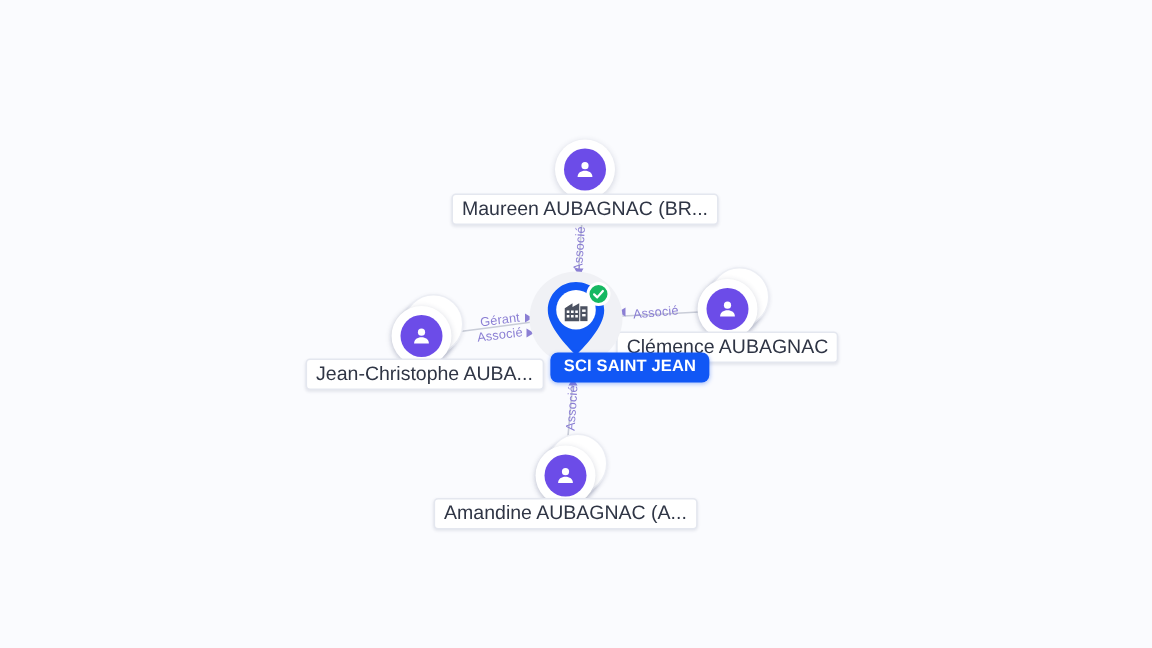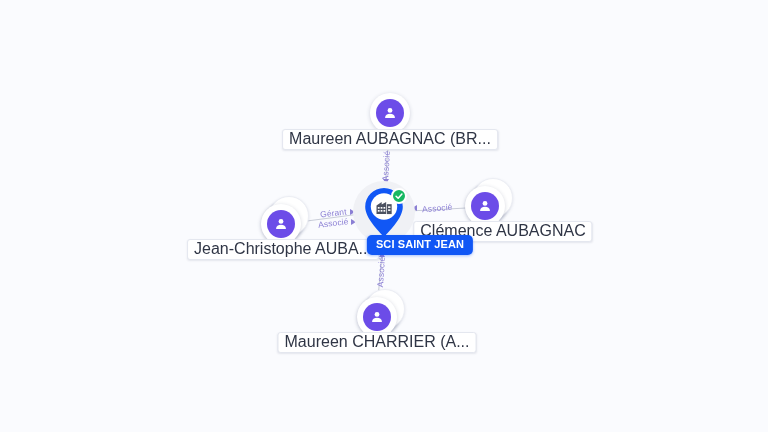--- a/index.html
+++ b/index.html
@@ -72,21 +72,21 @@
   .avatar-circle svg { display: block; }
 
   
   .node-label {
     position: absolute;
     transform: translate(-50%, 0);
     background: #ffffff;
     border: 1px solid #e4e7ef;
     border-radius: 3px;
     padding: 3px 6px 4px 6px;
-    font-size: 16px;
+    font-size: 13px;
     line-height: 12px;
     color: #2f3545;
     white-space: nowrap;
     box-shadow: 0 1px 2px rgba(40,50,90,0.10);
   }
 
   
   #node-center { position: absolute; }
   .center-halo {
     position: absolute;
@@ -208,21 +208,21 @@
     <div class="stack-disc stack-1"></div>
     <div class="avatar-ring">
       <div class="avatar-circle">
         <svg width="16" height="16" viewBox="0 0 24 24" fill="#ffffff">
           <circle cx="12" cy="8.2" r="3.6"></circle>
           <path d="M4.6 19.4c0-4.1 3.3-6.2 7.4-6.2s7.4 2.1 7.4 6.2z"></path>
         </svg>
       </div>
     </div>
   </div>
-  <div class="node-label" style="left:503px; top:221px;">Clémence AUBAGNAC</div>
+  <div class="node-label" style="left:485px; top:221px;">Clémence AUBAGNAC</div>
 
   <div class="node" style="left:281px; top:224px;">
     <div class="stack-disc stack-3"></div>
     <div class="stack-disc stack-2"></div>
     <div class="stack-disc stack-1"></div>
     <div class="avatar-ring">
       <div class="avatar-circle">
         <svg width="16" height="16" viewBox="0 0 24 24" fill="#ffffff">
           <circle cx="12" cy="8.2" r="3.6"></circle>
           <path d="M4.6 19.4c0-4.1 3.3-6.2 7.4-6.2s7.4 2.1 7.4 6.2z"></path>
@@ -238,21 +238,21 @@
     <div class="stack-disc stack-1"></div>
     <div class="avatar-ring">
       <div class="avatar-circle">
         <svg width="16" height="16" viewBox="0 0 24 24" fill="#ffffff">
           <circle cx="12" cy="8.2" r="3.6"></circle>
           <path d="M4.6 19.4c0-4.1 3.3-6.2 7.4-6.2s7.4 2.1 7.4 6.2z"></path>
         </svg>
       </div>
     </div>
   </div>
-  <div class="node-label" style="left:377px; top:332px;">Maureen CHARRIER (A...</div>
+  <div class="node-label" style="left:377px; top:332px;">Amandine AUBAGNAC (A...</div>
 
   <div id="node-center" class="node" style="left:384px; top:212px;">
     <div class="center-halo"></div>
 
     <div class="center-pin">
       <svg width="44" height="52" viewBox="0 0 44 52">
         <path d="M22 2 C11.5 2 3.2 10.3 3.2 20.8 C3.2 32.2 17 45.4 20.5 49.4
                  C21.3 50.3 22.7 50.3 23.5 49.4 C27 45.4 40.8 32.2 40.8 20.8
                  C40.8 10.3 32.5 2 22 2 Z" fill="#1157f5"></path>
         <circle cx="22" cy="20.5" r="13.2" fill="#ffffff"></circle>

